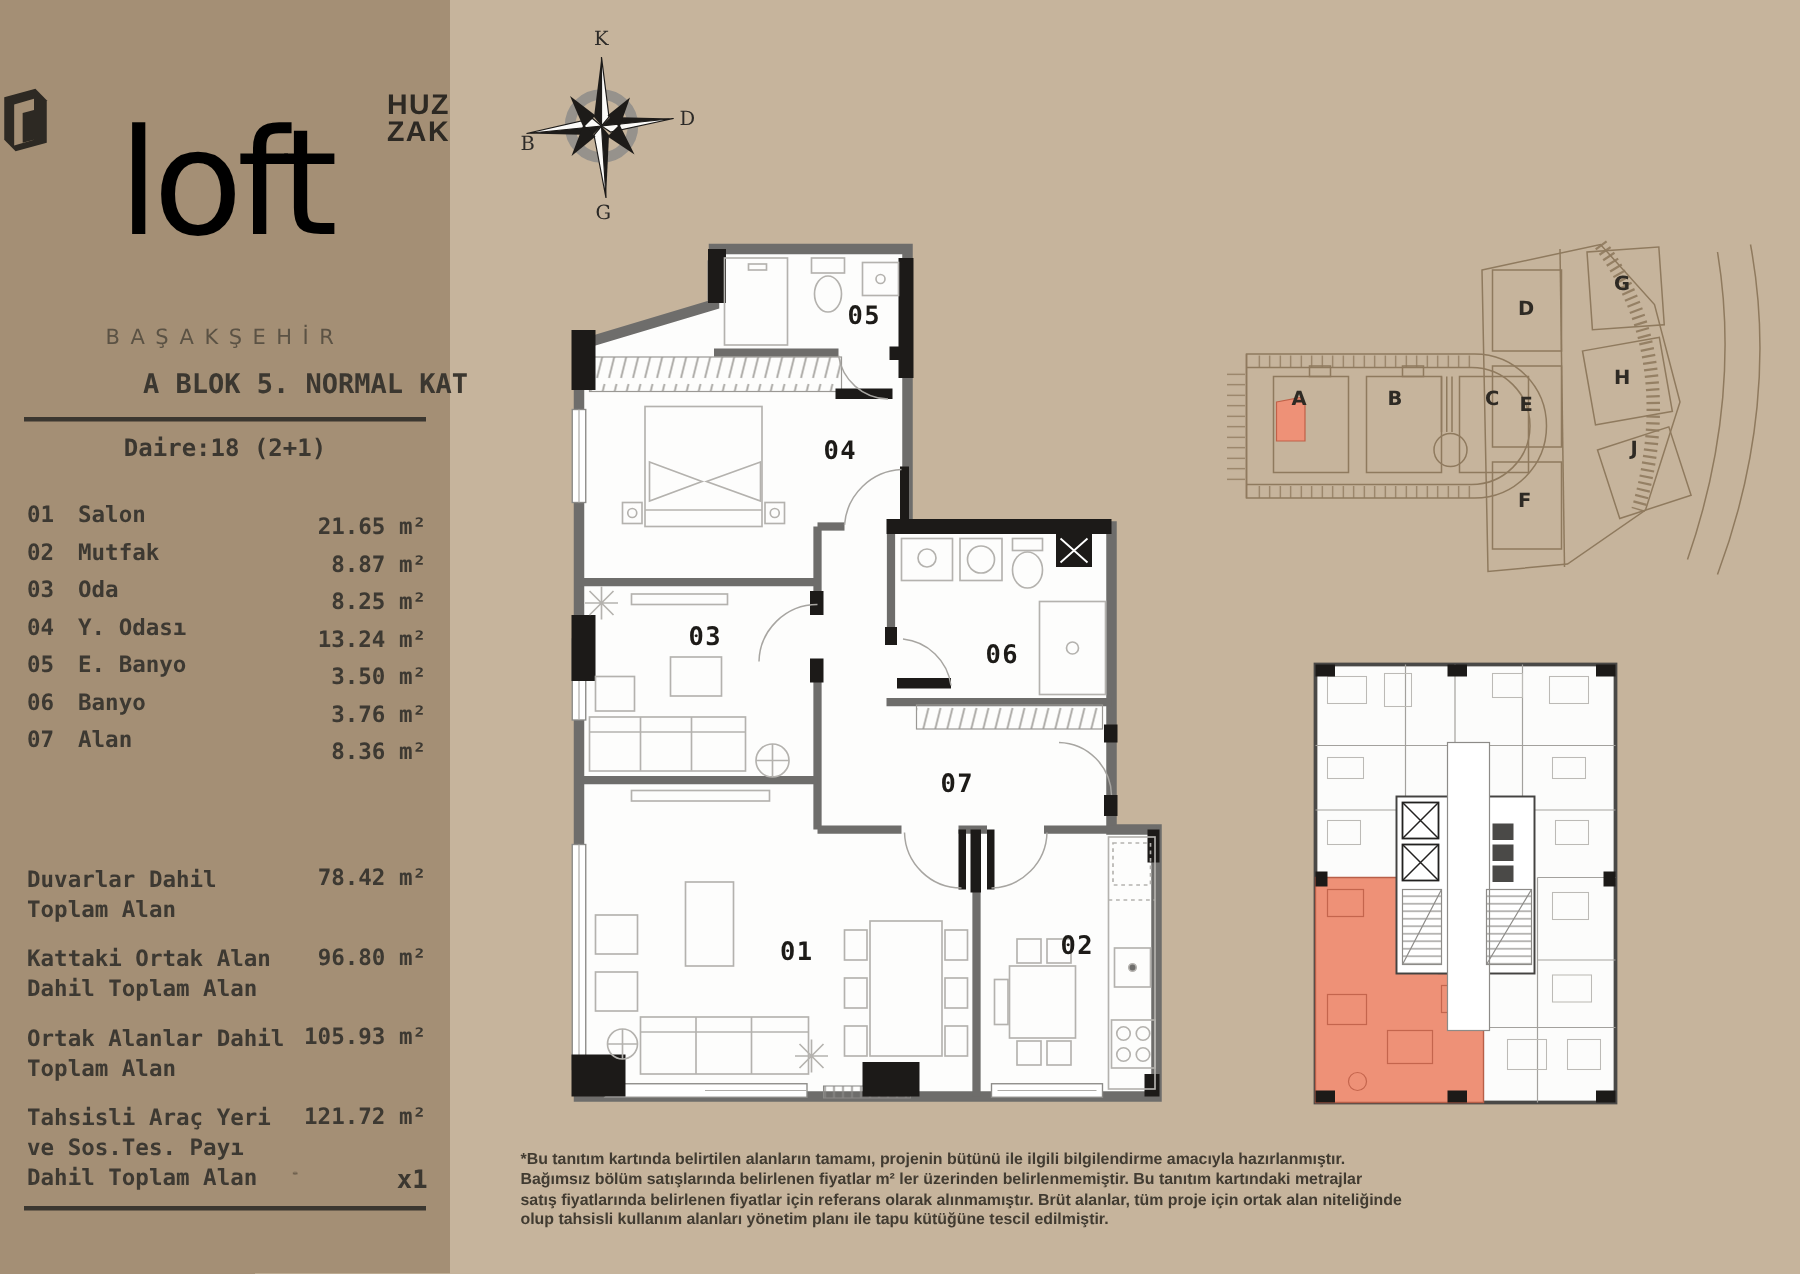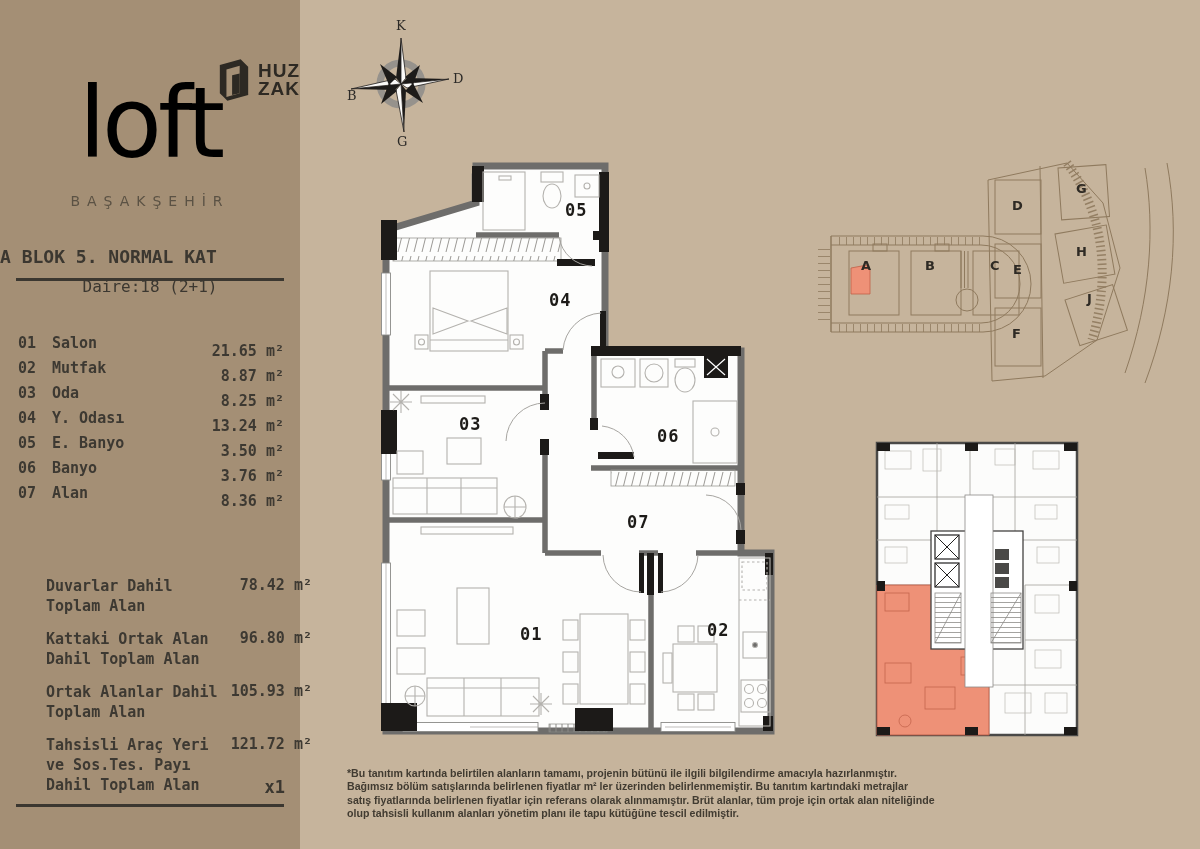--- a/index.html
+++ b/index.html
@@ -1,43 +1,43 @@
 <!DOCTYPE html>
 <html><head>
 <meta charset="utf-8">
 <style>
   html,body{margin:0;padding:0;}
   body{width:1200px;height:849px;position:relative;background:#c6b49c;overflow:hidden;
        font-family:"DejaVu Sans",sans-serif;color:#3a362e;}
   .abs{position:absolute;}
   
   #sidebar{left:0;top:0;width:300px;height:849px;background:#a48f75;}
-  #brand-row{top:58px;left:0;width:100%;display:flex;justify-content:flex-end;gap:7px;}
+  #brand-row{top:58px;left:0;width:100%;display:flex;justify-content:space-between;gap:7px;}
   #brand-names{display:flex;flex-direction:column;justify-content:center;
     font-family:"Liberation Sans",sans-serif;font-weight:bold;font-size:19px;line-height:18px;
     letter-spacing:1px;color:#2d2923;}
   #logo-word{top:74px;left:0;width:100%;text-align:center;
     font-family:"DejaVu Sans",sans-serif;font-weight:normal;font-size:98px;line-height:98px;
     letter-spacing:-4px;color:#000000;}
-  #brand-sub{top:193px;left:0;width:100%;text-align:center;
+  #brand-sub{top:217px;left:0;width:100%;text-align:center;
     font-family:"DejaVu Sans",sans-serif;font-size:14px;letter-spacing:7px;color:#5b5244;}
-  #block-title{top:246px;left:0;width:100%;text-align:left;
-    font-family:"DejaVu Sans Mono",monospace;font-weight:bold;font-size:18px;color:#3b3730;}
+  #block-title{top:246px;left:0;width:100%;text-align:right;
+    font-family:"DejaVu Sans Mono",monospace;font-weight:bold;font-size:18px;color:#3b3730;padding-left:12px;}
   .rule{left:16px;width:268px;height:3px;background:#3b3730;}
   #rule-top{top:278px;}
-  #daire-title{top:277px;left:0;width:100%;text-align:center;
-    font-family:"DejaVu Sans Mono",monospace;font-weight:normal;font-size:16px;color:#3b3730;}
+  #daire-title{top:289px;left:0;width:100%;text-align:center;
+    font-family:"DejaVu Sans Mono",monospace;font-weight:bold;font-size:16px;color:#3b3730;}
   #room-list{top:330px;left:18px;width:266px;
     font-family:"DejaVu Sans Mono",monospace;font-size:15px;color:#3d3932;}
   .room-row{display:flex;height:25px;align-items:center;font-weight:bold;}
   .room-no{width:34px;}
   .room-name{flex:1;}
   .room-area{text-align:right;margin-top:16px;}
   #totals{top:576px;left:18px;width:266px;
-    font-family:"DejaVu Sans Mono",monospace;font-size:15px;color:#3d3932;margin-left:28px;}
+    font-family:"DejaVu Sans Mono",monospace;font-size:15px;color:#3d3932;}
   .total-item{position:relative;margin-bottom:13px;min-height:40px;}
   .total-label{width:176px;line-height:20px;font-weight:bold;}
   .total-value{position:absolute;right:0;top:0;font-weight:bold;}
   #parking-row{top:767px;left:195px;width:90px;display:flex;align-items:flex-end;gap:22px;}
   #parking-count{font-family:"DejaVu Sans Mono",monospace;font-size:17px;font-weight:bold;color:#3b3730;margin-left:44px;}
   #rule-bottom{top:804px;}
   
   #disclaimer{left:347px;top:767px;width:600px;
     font-family:"Liberation Sans",sans-serif;font-size:10.6px;line-height:13.4px;
     font-weight:bold;color:#413b31;}

